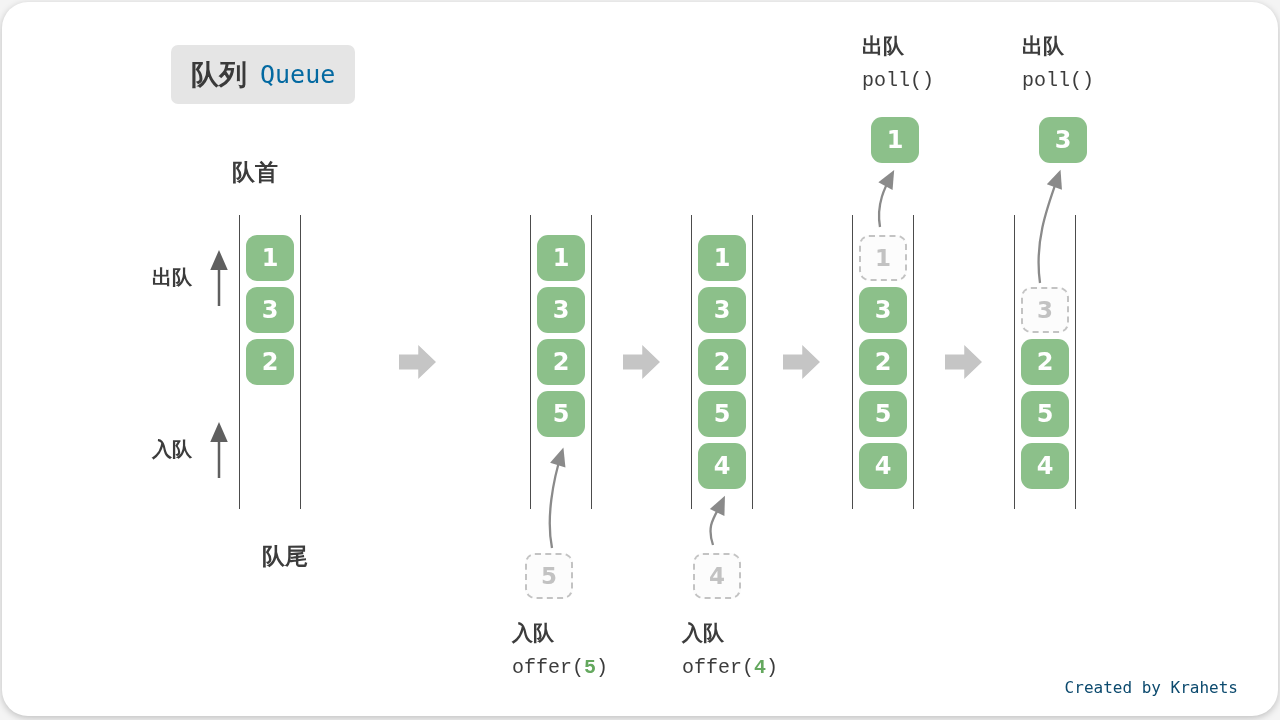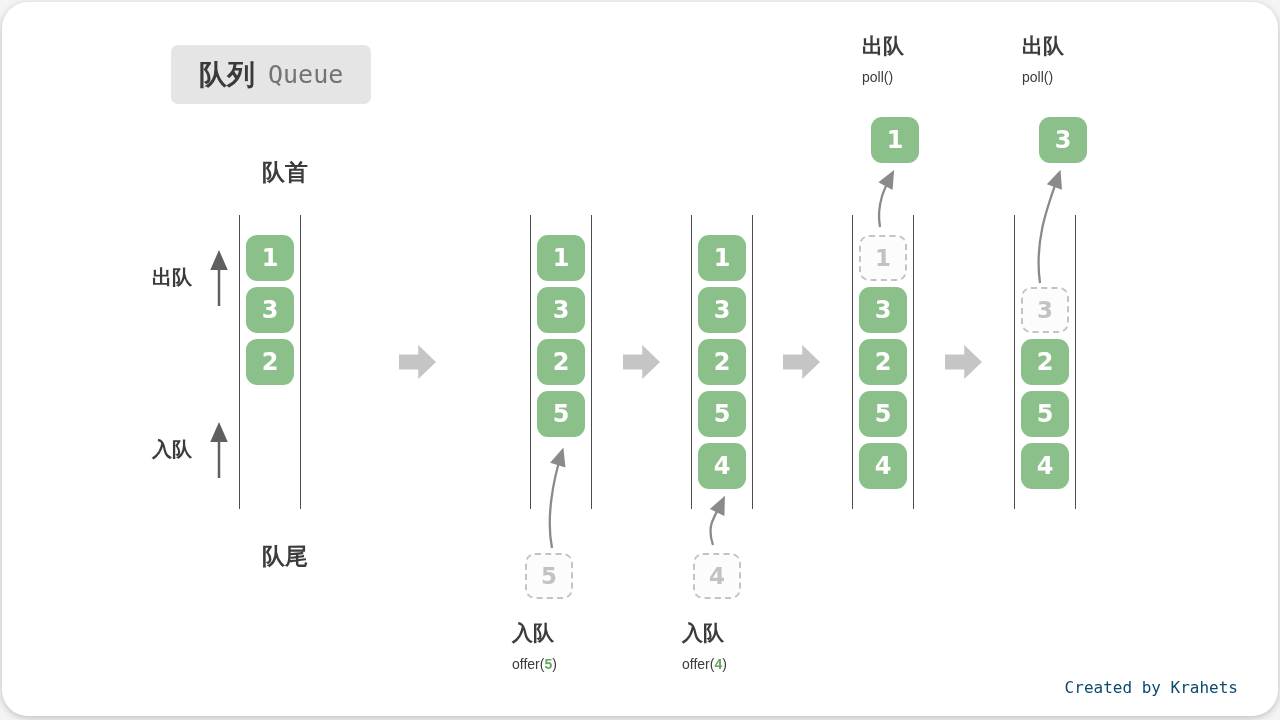--- a/index.html
+++ b/index.html
@@ -6,25 +6,25 @@
   html,body { width:1280px; height:720px; background:#f4f4f4; font-family:"DejaVu Sans", sans-serif; }
   .card {
     position:absolute; left:2px; top:2px; width:1276px; height:714px;
     background:#ffffff; border-radius:26px;
     box-shadow:0 2px 7px rgba(0,0,0,0.22);
     overflow:hidden;
   }
   
   .badge {
     position:absolute; left:169px; top:43px; height:59px;
-    display:inline-flex; align-items:center; gap:13px; padding:0 28px;
+    display:inline-flex; align-items:center; gap:13px; padding:0 20px;
     background:#e5e5e5; border-radius:7px;
   }
   .badge-zh { font-size:28px; font-weight:bold; color:#3a3a3a; }
-  .badge-en { font-size:25px; color:#737373; font-family:"DejaVu Sans Mono", monospace; }
+  .badge-en { font-size:25px; color:#0369a1; font-family:"DejaVu Sans Mono", monospace; }
 
   
   .col {
     position:absolute; top:213px; height:294px; width:62px;
     border-left:1.5px solid #4c4c4c; border-right:1.5px solid #4c4c4c;
   }
   .col1{left:237px} .col2{left:528px} .col3{left:689px} .col4{left:850px} .col5{left:1012px}
 
   
   .cell {
@@ -41,29 +41,29 @@
 
   
   .barrow {
     position:absolute; top:343px; width:37px; height:34px; background:#c5c5c5;
     clip-path:polygon(0 28%, 52% 28%, 52% 0, 100% 50%, 52% 100%, 52% 72%, 0 72%);
   }
   .ba1{left:397px} .ba2{left:621px} .ba3{left:781px} .ba4{left:943px}
 
   
   .zh { position:absolute; color:#3c3c3c; font-weight:bold; }
-  .lbl-front { left:230px; top:155px; width:76px; text-align:right; font-size:23px; }
+  .lbl-front { left:230px; top:155px; width:76px; text-align:left; font-size:23px; }
   .lbl-rear  { left:230px; top:539px; width:76px; text-align:right; font-size:23px; }
   .lbl-deq   { left:150px; top:262px; font-size:20px; }
   .lbl-enq   { left:150px; top:434px; font-size:20px; }
 
   
   .op { position:absolute; }
   .op-zh { font-size:21px; font-weight:bold; color:#3c3c3c; margin-bottom:9px; }
-  .op-code { font-size:14px; color:#3c3c3c; font-family:Liberation Sans, sans-serif; }
+  .op-code { font-size:20px; color:#3c3c3c; font-family:Liberation Mono, monospace; }
   .op-code .arg { color:#64a85e; font-weight:bold; }
 
   .watermark {
     position:absolute; top:676px; right:40px;
     font-family:"DejaVu Sans Mono", monospace; font-size:16px; color:#0c4a6e;
   }
   svg.overlay { position:absolute; left:0; top:0; pointer-events:none; }
 </style>
 </head>
 <body>

